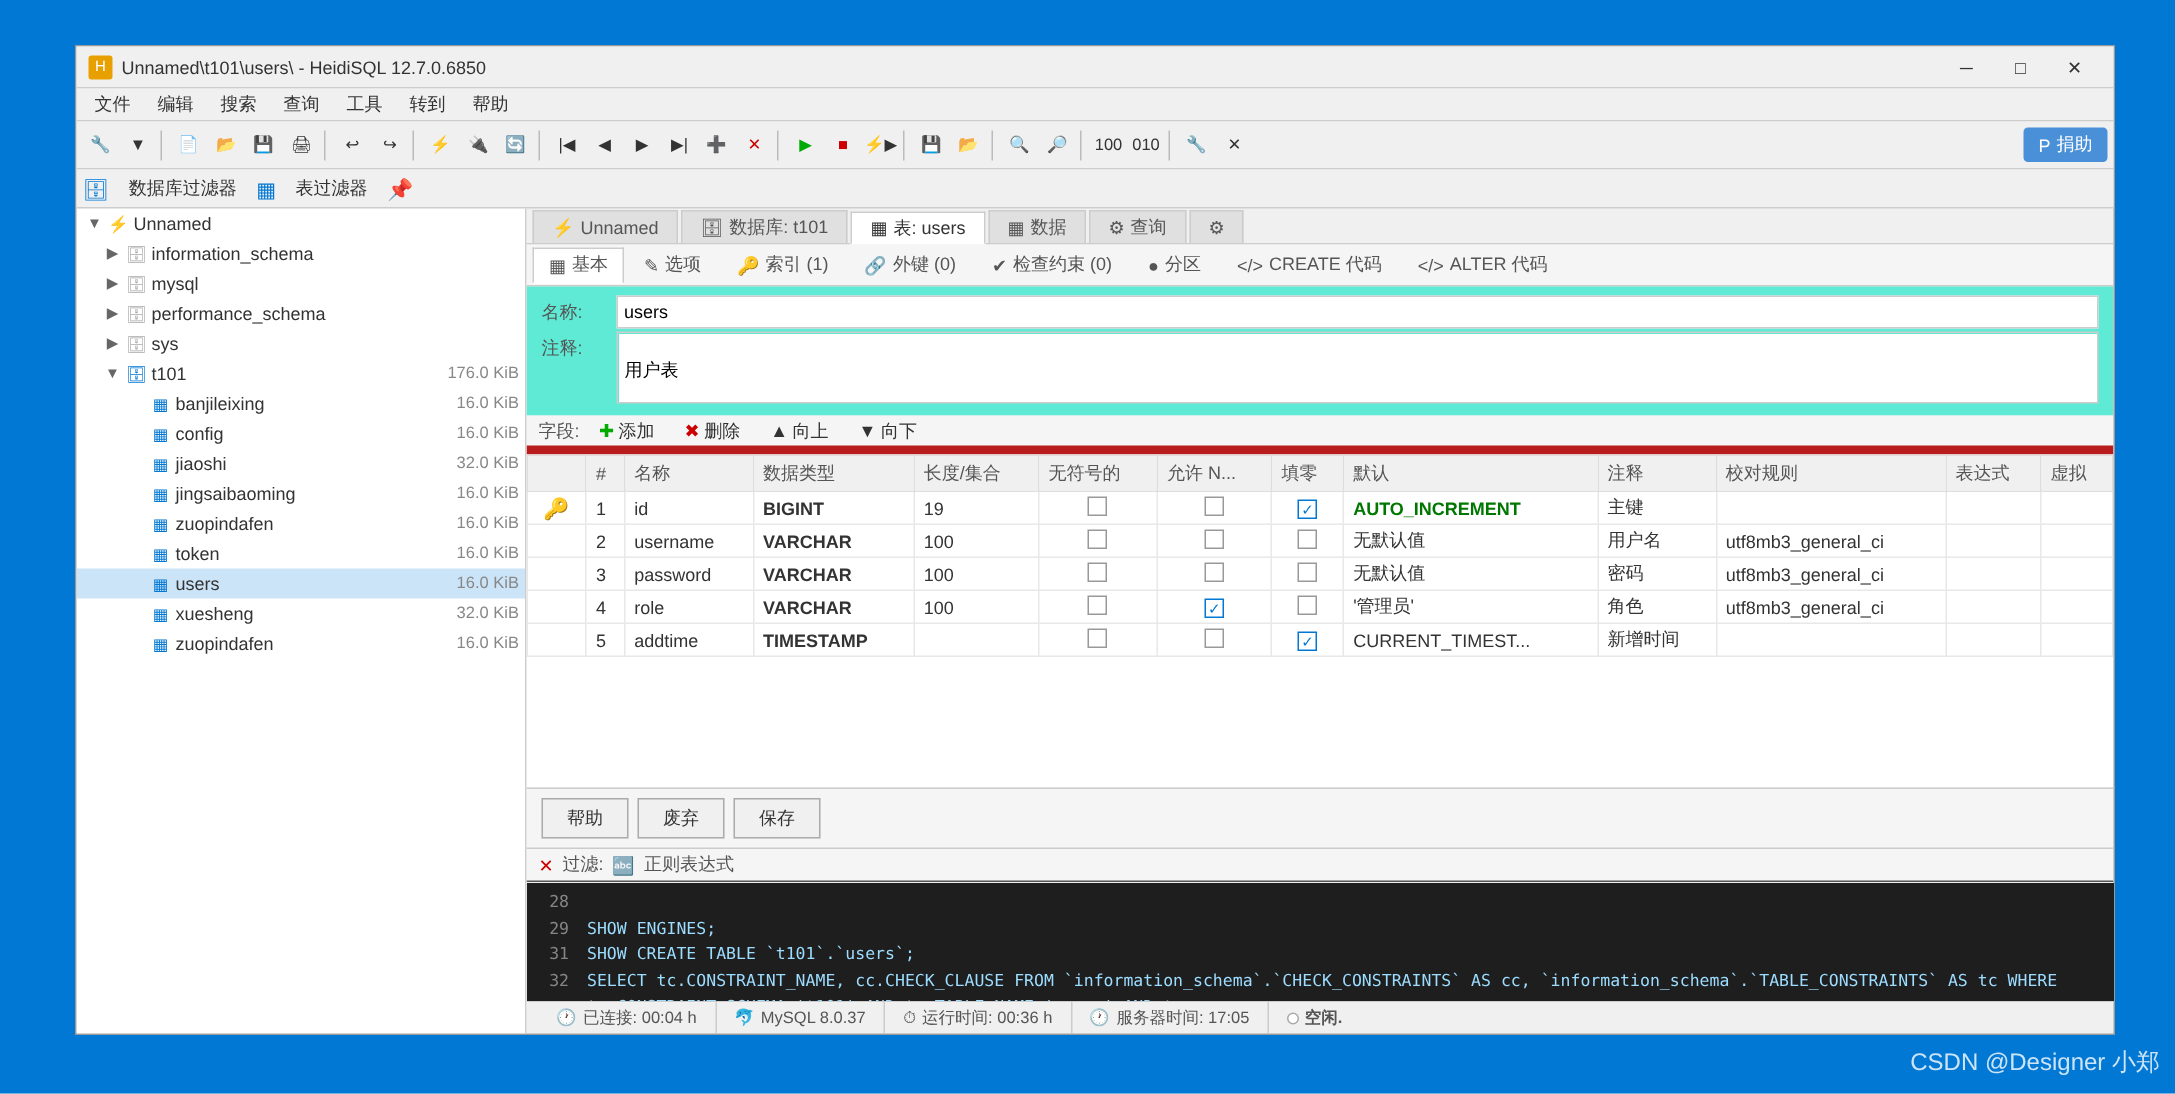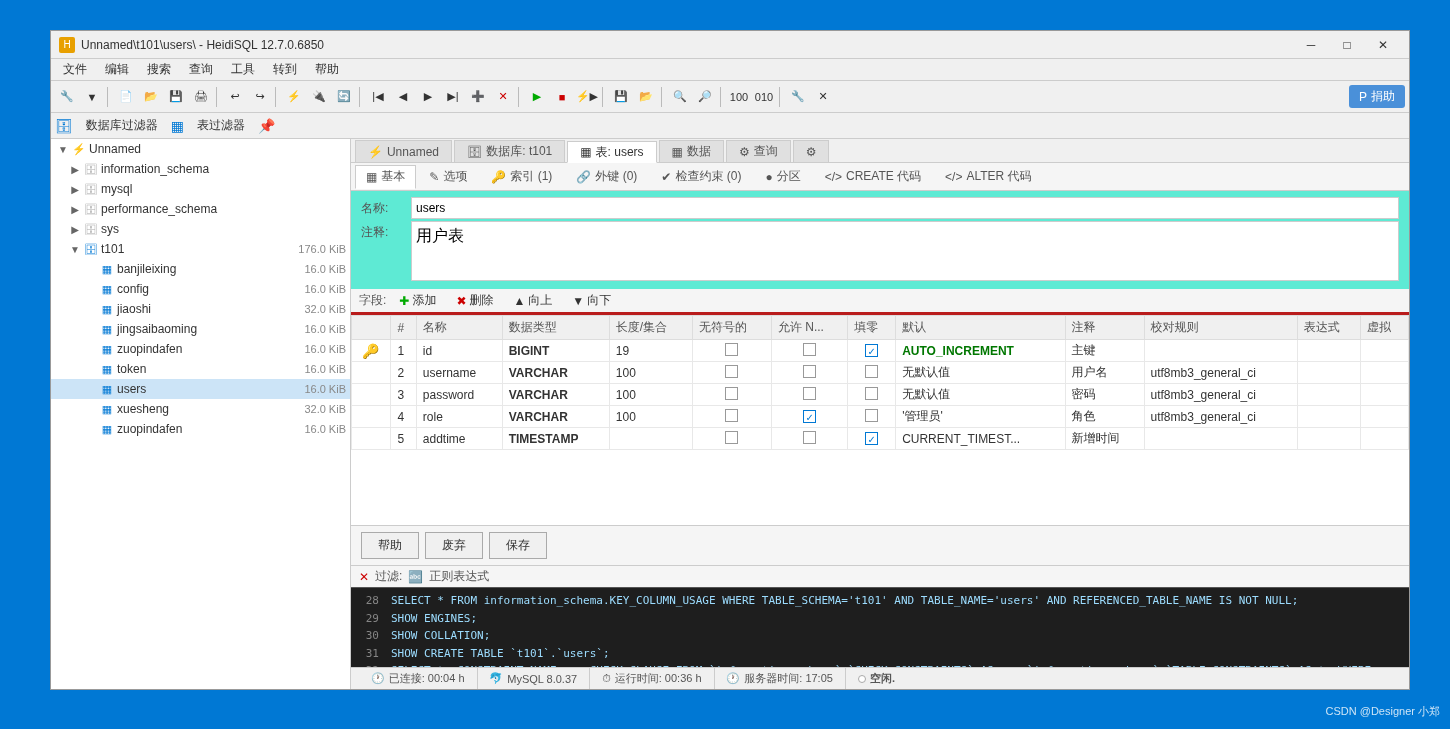--- a/index.html
+++ b/index.html
@@ -68,21 +68,21 @@
     
     .sub-tab-bar {
       background: #f5f5f5; height: 28px; display: flex; align-items: center; padding: 0 4px;
       border-bottom: 1px solid #ccc; flex-shrink: 0; gap: 2px;
     }
     .sub-tab { padding: 2px 10px; cursor: pointer; font-size: 12px; color: #555; border: 1px solid transparent; display: flex; align-items: center; gap: 4px; height: 24px; }
     .sub-tab.active { background: white; border-color: #ccc; border-bottom-color: white; }
     
     .fields-toolbar {
       background: #f5f5f5; height: 26px; display: flex; align-items: center; padding: 0 8px;
-      border-bottom: 3px solid #b91c1c; flex-shrink: 0; gap: 6px;
+      border-bottom: 6px solid #b91c1c; flex-shrink: 0; gap: 6px;
     }
     .fields-label { font-size: 12px; color: #555; }
     .action-btn { display: flex; align-items: center; gap: 3px; padding: 2px 6px; cursor: pointer; font-size: 12px; color: #333; border: 1px solid transparent; }
     .action-btn .icon { font-size: 12px; }
     .add-icon { color: #00aa00; }
     .del-icon { color: #cc0000; }
     
     .fields-table-wrap { flex: 1; overflow: auto; background: white; }
     
     .fields-table { width: 100%; border-collapse: collapse; font-size: 12px; }
@@ -106,27 +106,27 @@
     
     .status-bar {
       background: #f0f0f0; height: 22px; display: flex; align-items: center; padding: 0 8px;
       border-top: 1px solid #ccc; flex-shrink: 0; gap: 0; font-size: 11px; color: #555;
     }
     .status-item { padding: 0 12px; border-right: 1px solid #ccc; display: flex; align-items: center; gap: 4px; height: 100%; }
     .status-item:last-child { border-right: none; font-weight: bold; }
     .status-dot { width: 8px; height: 8px; border-radius: 50%; background: #00aa00; }
     .status-dot.idle { background: #ffffff; border: 1px solid #aaa; }
     
-    .watermark { position: fixed; bottom: 10px; right: 10px; font-size: 11px; color: rgba(255,255,255,0.8); margin-top: 24px; }
+    .watermark { position: fixed; bottom: 10px; right: 10px; font-size: 16px; color: rgba(255,255,255,0.8); margin-top: 24px; }
     
     .info-section { padding: 6px 10px; background: #5eead4; }
     .info-row-wrap { display: flex; margin-bottom: 2px; }
     .info-lbl { width: 50px; font-size: 12px; color: #555; line-height: 22px; }
     .info-inp { flex: 1; height: 22px; border: 1px solid #ccc; font-size: 12px; padding: 0 4px; }
-    .info-textarea2 { flex: 1; height: 60px; border: 1px solid #ccc; font-size: 16px; padding: 4px 4px; resize: none; }
+    .info-textarea2 { flex: 1; height: 48px; border: 1px solid #ccc; font-size: 12px; padding: 16px 4px; resize: none; }
   </style>
 </head>
 <body>
 
 <div class="window">
 
   <div class="title-bar">
     <div class="title-bar-left">
       <div class="title-icon">H</div>
       <span class="title-text">Unnamed\t101\users\ - HeidiSQL 12.7.0.6850</span>
@@ -512,29 +512,24 @@
       <div class="filter-row">
         <span style="color:#cc0000">✕</span>
         <span>过滤:</span>
         <span>🔤</span>
         <span>正则表达式</span>
       </div>
 
       <div class="sql-area">
         <div class="sql-line">
           <span class="sql-linenum">28</span>
-          <span class="sql-text">SELECT * FROM information_schema.KEY_COLUMN_USAGE WHERE  TABLE_SCHEMA='t101'  AND TABLE_NAME='users'  AND REFERENCED_TABLE_NAME IS NOT NULL;</span>
         </div>
         <div class="sql-line">
           <span class="sql-linenum">29</span>
           <span class="sql-text">SHOW ENGINES;</span>
-        </div>
-        <div class="sql-line">
-          <span class="sql-linenum">30</span>
-          <span class="sql-text">SHOW COLLATION;</span>
         </div>
         <div class="sql-line">
           <span class="sql-linenum">31</span>
           <span class="sql-text">SHOW CREATE TABLE `t101`.`users`;</span>
         </div>
         <div class="sql-line">
           <span class="sql-linenum">32</span>
           <span class="sql-text">SELECT tc.CONSTRAINT_NAME, cc.CHECK_CLAUSE FROM `information_schema`.`CHECK_CONSTRAINTS` AS cc, `information_schema`.`TABLE_CONSTRAINTS` AS tc WHERE tc.CONSTRAINT_SCHEMA='t101' AND tc.TABLE_NAME='users' AND tc</span>
         </div>
       </div>

